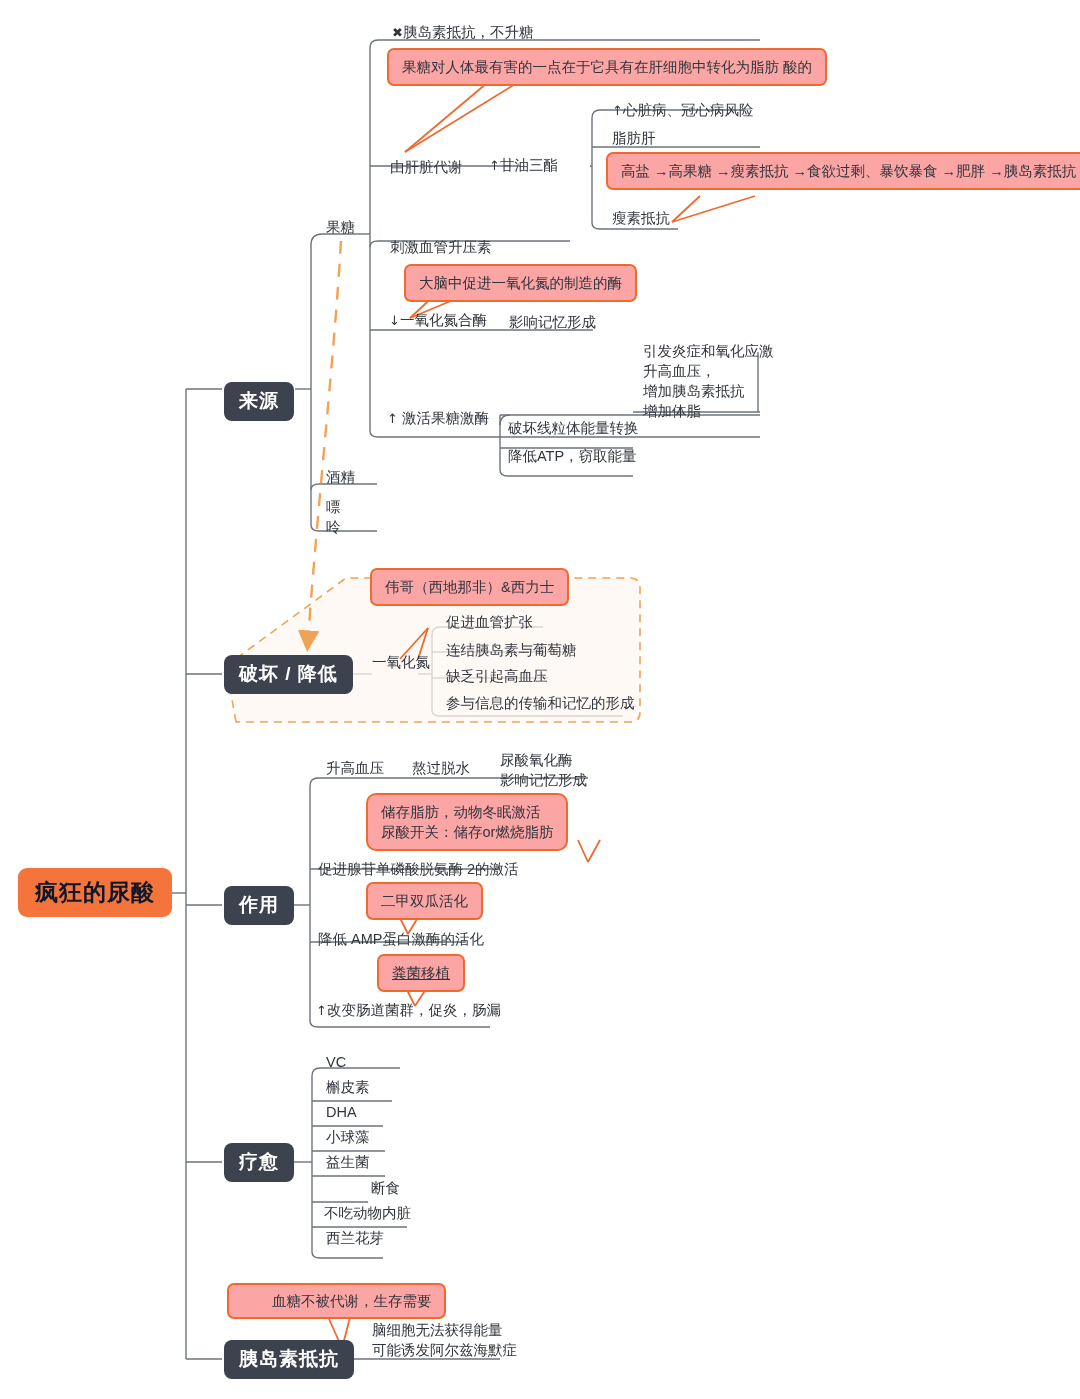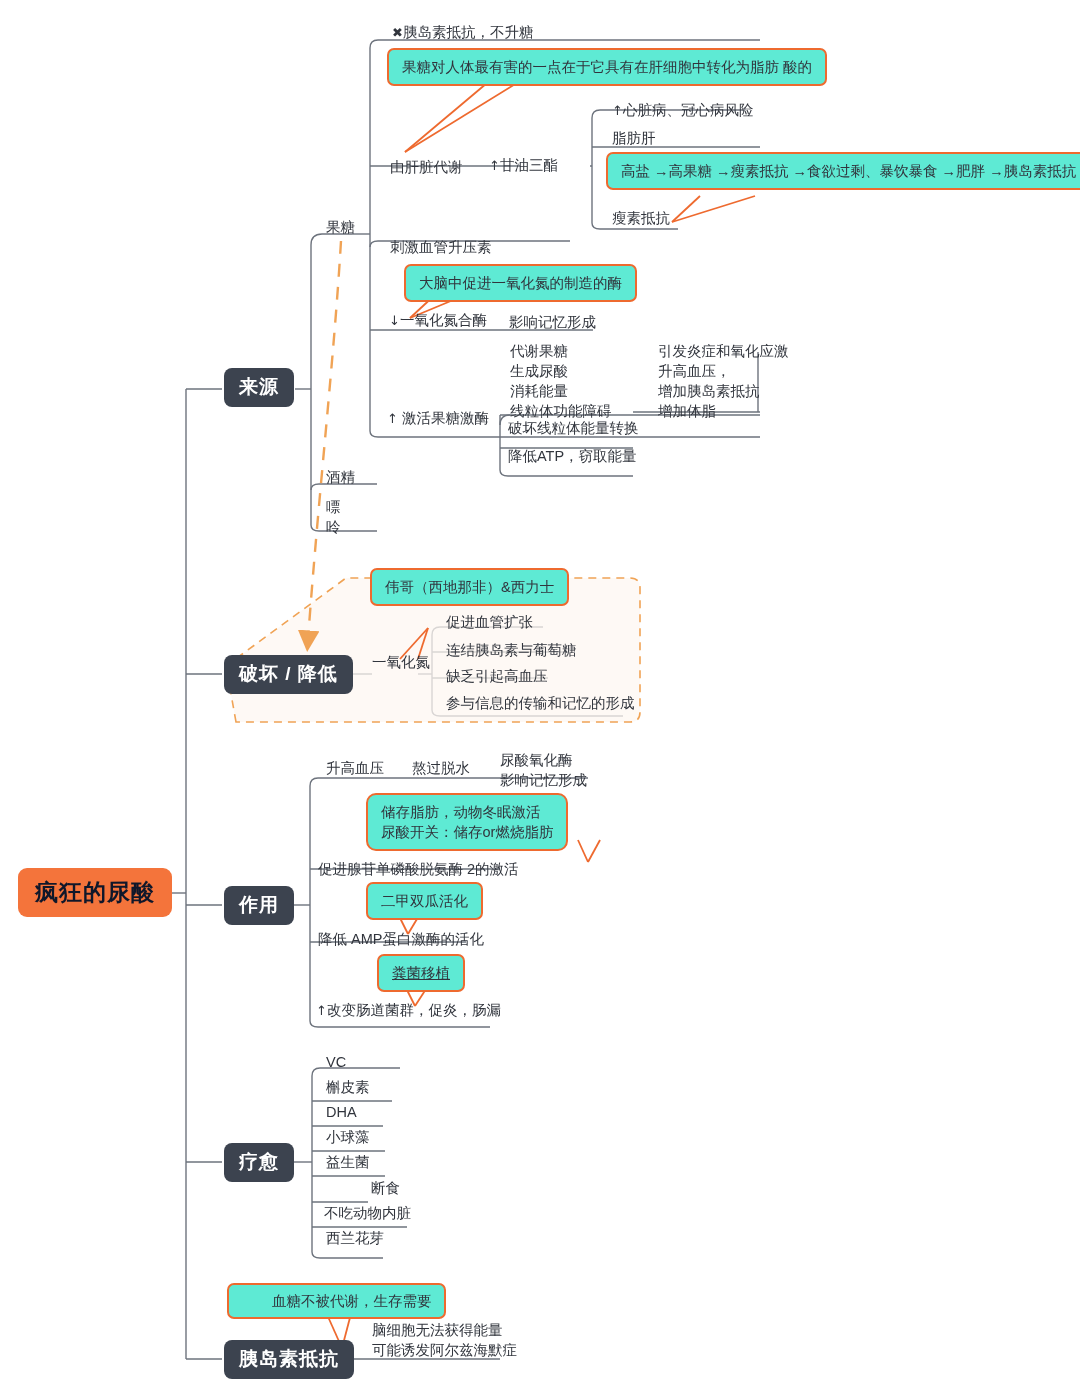--- a/index.html
+++ b/index.html
@@ -24,21 +24,21 @@
     background:#3c434f;color:#ffffff;border-radius:8px;
     font-size:19px;font-weight:bold;letter-spacing:1px;
     padding:9px 15px;line-height:1.1;
   }
   
   .leaf{font-size:14.5px;line-height:20px;color:#31353d;}
   .leaf.multi{line-height:20px;}
 
   
   .callout{
-    border:2px solid #ee6a2f;border-radius:7px;background:#5eead4;
+    border:2px solid #ee6a2f;border-radius:7px;background:#fca5a5;
     color:#31353d;font-size:14.5px;line-height:20px;
     padding:7px 13px;
   }
   .callout.tight{padding:6px 12px;}
 
   .arrowglyph{font-family:"DejaVu Sans",sans-serif;font-size:13px;}
 </style>
 </head>
 <body>
 
@@ -141,21 +141,21 @@
       <path d="M428,986 L415,1006"></path>
       <path d="M325,1310 L342,1348"></path>
       <path d="M352,1310 L342,1348"></path>
     </g>
   </svg>
 
   <div class="node root" style="left:18px;top:868px;">
     <span>疯狂的尿酸</span>
   </div>
 
-  <div class="node pill" style="left:224px;top:368px;">
+  <div class="node pill" style="left:224px;top:382px;">
     <span>来源</span>
   </div>
 
   <div class="node pill" style="left:224px;top:655px;">
     <span>破坏 / 降低</span>
   </div>
 
   <div class="node pill" style="left:224px;top:886px;">
     <span>作用</span>
   </div>
@@ -227,28 +227,22 @@
 
   <div class="node leaf" style="left:509px;top:312px;">
     <span>影响记忆形成</span>
   </div>
 
   <div class="node leaf" style="left:387px;top:408px;">
     <span class="arrowglyph">↑</span>
     <span>激活果糖激酶</span>
   </div>
 
-  <div class="node leaf multi" style="left:510px;top:341px;">
-    <div>代谢果糖</div>
-    <div>生成尿酸</div>
-    <div>消耗能量</div>
-    <div>线粒体功能障碍</div>
-  </div>
-
-  <div class="node leaf multi" style="left:658px;top:341px;">
+
+  <div class="node leaf multi" style="left:643px;top:341px;">
     <div>引发炎症和氧化应激</div>
     <div>升高血压，</div>
     <div>增加胰岛素抵抗</div>
     <div>增加体脂</div>
   </div>
 
   <div class="node leaf" style="left:508px;top:418px;">
     <span>破坏线粒体能量转换</span>
   </div>
 

